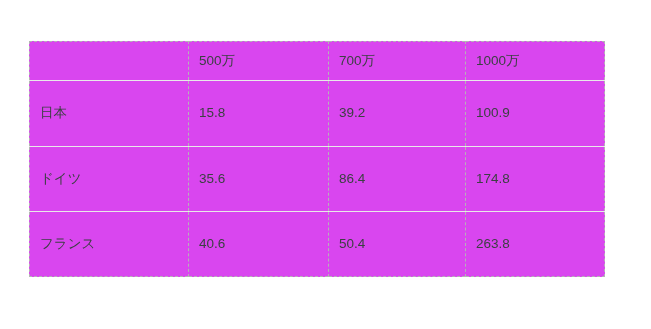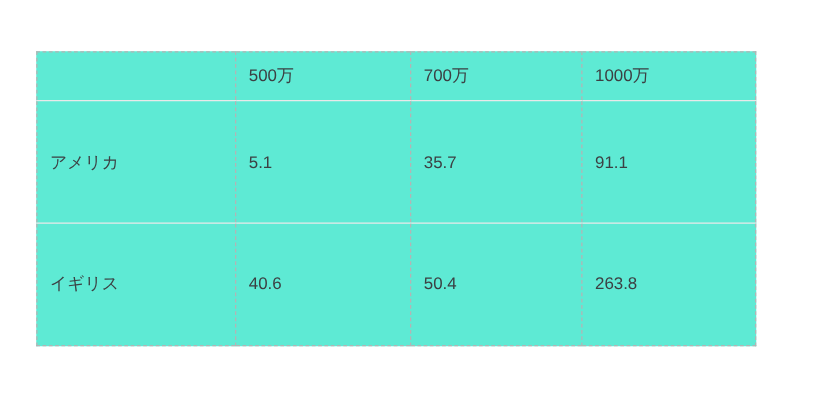--- a/index.html
+++ b/index.html
@@ -23,21 +23,21 @@
     height: 236px;
     box-sizing: border-box;
   }
 
   table.data-table {
     width: 575px;
     height: 236px;
     border-collapse: collapse;
     table-layout: fixed;
     border: 1px dashed #b4b4b4;
-    background: #5eead4;
+    background: #d946ef;
   }
 
   table.data-table col.c-label { width: 159px; }
   table.data-table col.c-v1    { width: 140px; }
   table.data-table col.c-v2    { width: 137px; }
   table.data-table col.c-v3    { width: 139px; }
 
   table.data-table th,
   table.data-table td {
     margin: 0;
@@ -88,26 +88,32 @@
     <thead>
       <tr>
         <th class="corner-cell"></th>
         <th>500万</th>
         <th>700万</th>
         <th>1000万</th>
       </tr>
     </thead>
     <tbody>
       <tr>
-        <th>アメリカ</th>
-        <td>5.1</td>
-        <td>35.7</td>
-        <td>91.1</td>
+        <th>日本</th>
+        <td>15.8</td>
+        <td>39.2</td>
+        <td>100.9</td>
       </tr>
       <tr>
-        <th>イギリス</th>
+        <th>ドイツ</th>
+        <td>35.6</td>
+        <td>86.4</td>
+        <td>174.8</td>
+      </tr>
+      <tr>
+        <th>フランス</th>
         <td>40.6</td>
         <td>50.4</td>
         <td>263.8</td>
       </tr>
     </tbody>
   </table>
 </div>
 
 </body></html>

